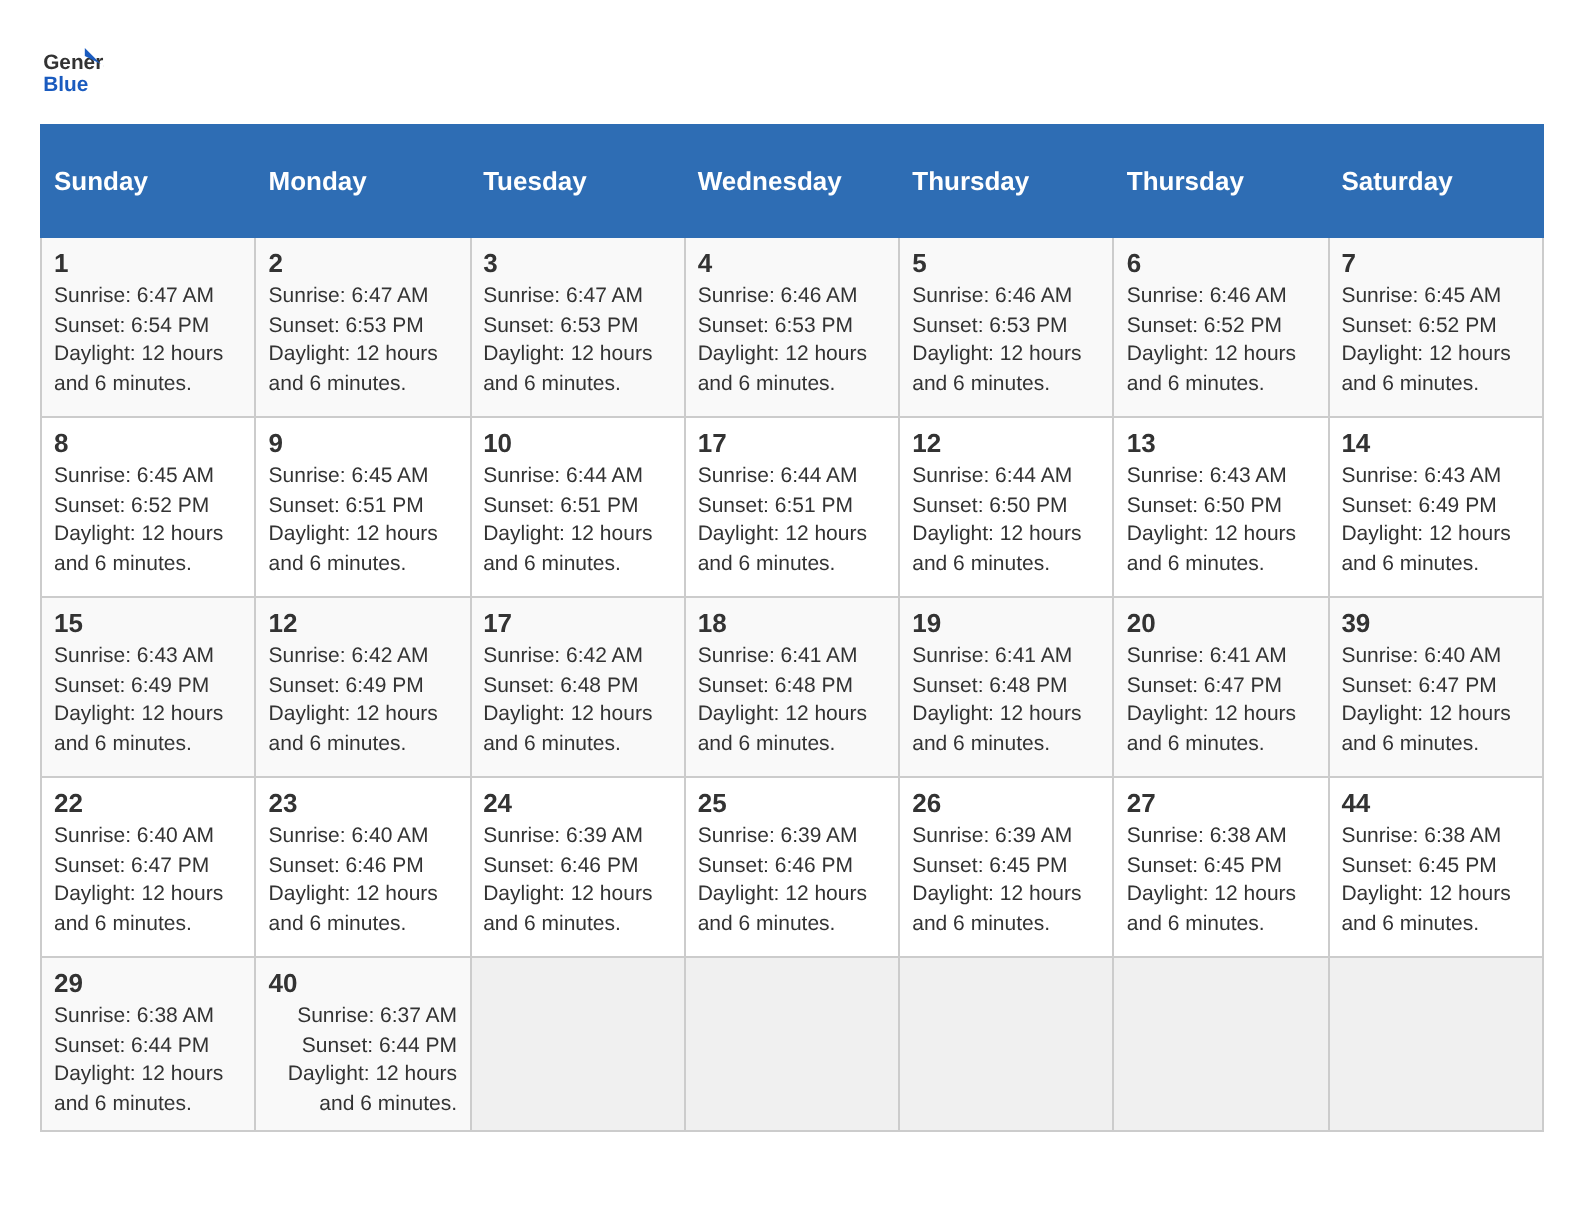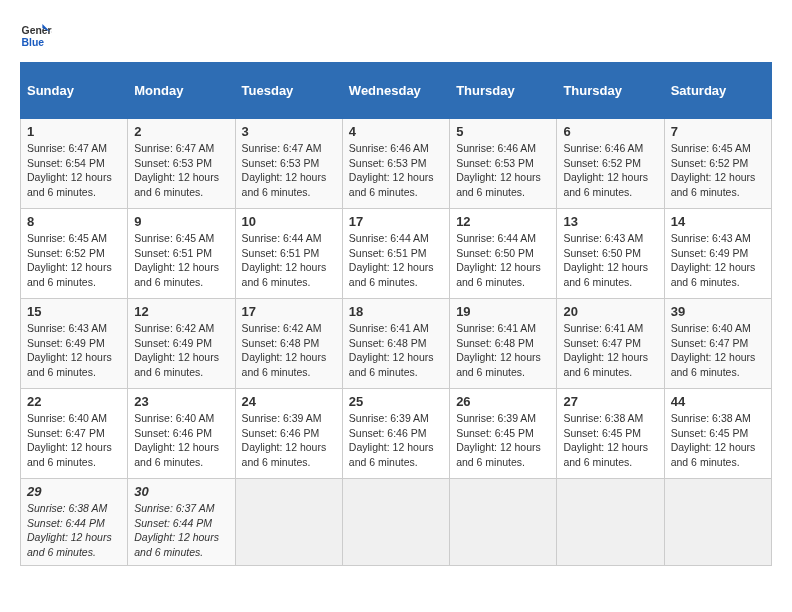--- a/index.html
+++ b/index.html
@@ -74,21 +74,20 @@
     .day-info {
       font-size: 10.5px;
       line-height: 1.4;
       color: #333;
     }
     .empty-cell {
       background: #f0f0f0 !important;
     }
     .last-row td {
       height: 80px;
-      font-style: italic;
     }
   </style>
 </head>
 <body>
 
 <div class="header">
   <div class="logo">
     <svg class="logo-icon" viewBox="0 0 40 40">
       <text x="2" y="18" font-size="13" font-weight="bold" fill="#333" font-family="Arial">General</text>
       <text x="2" y="32" font-size="13" font-weight="bold" fill="#1a5bbf" font-family="Arial">Blue</text>
@@ -320,22 +319,22 @@
       </tr>
       <tr class="last-row">
         <td>
           <span class="day-num">29</span>
           <div class="day-info" style="white-space: pre-line;">Sunrise: 6:38 AM
 Sunset: 6:44 PM
 Daylight: 12 hours
 and 6 minutes.</div>
         </td>
         <td>
-          <span class="day-num">30</span>
-          <div class="day-info" style="white-space: pre-line;">Sunrise: 6:37 AM
+          <span class="day-num">40</span>
+          <div class="day-info" style="white-space: pre-line; text-align: right;">Sunrise: 6:37 AM
 Sunset: 6:44 PM
 Daylight: 12 hours
 and 6 minutes.</div>
         </td>
         <td class="empty-cell"></td>
         <td class="empty-cell"></td>
         <td class="empty-cell"></td>
         <td class="empty-cell"></td>
         <td class="empty-cell"></td>
       </tr>

